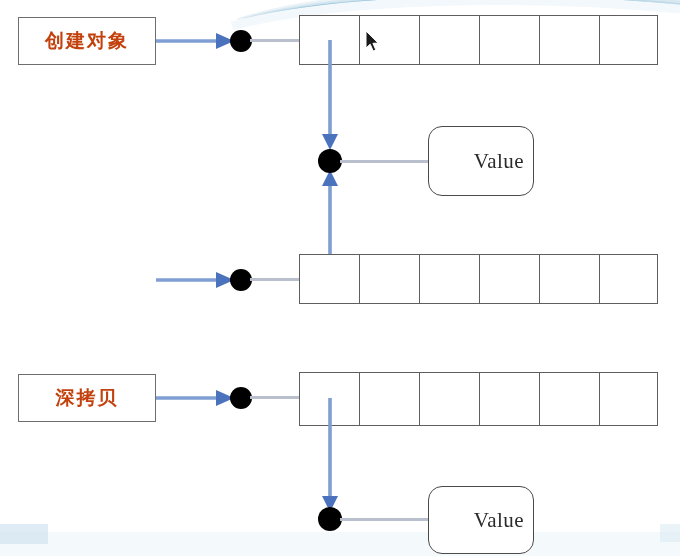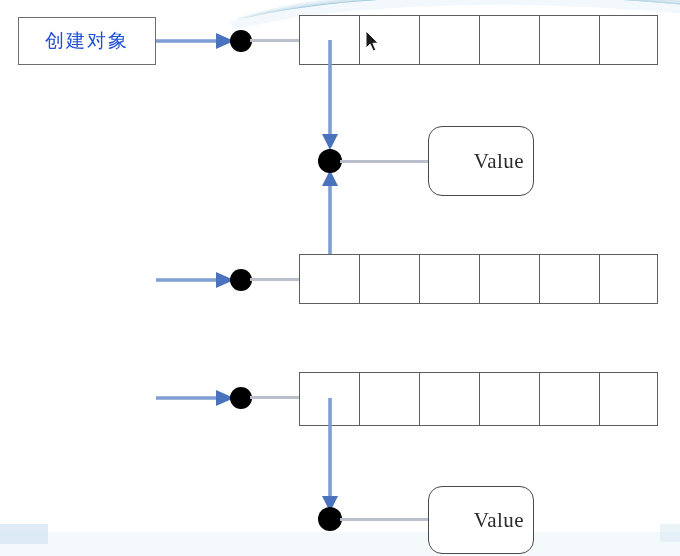--- a/index.html
+++ b/index.html
@@ -29,22 +29,22 @@
     box-sizing: border-box;
     border: 1.5px solid #6e6e6e;
     background: #ffffff;
     display: flex;
     align-items: center;
     justify-content: center;
   }
   .label-box .label-text {
     font-family: "DejaVu Sans", "Liberation Sans", sans-serif;
     font-size: 19px;
-    font-weight: 400;
-    color: #1d4ed8;
+    font-weight: 700;
+    color: #c2410c;
     letter-spacing: 2px;
     white-space: nowrap;
   }
 
   
   .array-row {
     position: absolute;
     display: flex;
     box-sizing: border-box;
     border: 1.8px solid #5e5e5e;
@@ -170,20 +170,23 @@
 
   <div class="array-row" style="left:299px; top:254px; width:359px; height:50px;">
     <div class="array-cell" style="width:60px;"></div>
     <div class="array-cell" style="width:60px;"></div>
     <div class="array-cell" style="width:60px;"></div>
     <div class="array-cell" style="width:60px;"></div>
     <div class="array-cell" style="width:60px;"></div>
     <div class="array-cell" style="width:55px;"></div>
   </div>
 
+  <div class="label-box" style="left:18px; top:374px; width:138px; height:48px;">
+    <span class="label-text">深拷贝</span>
+  </div>
 
   <svg class="arrow-svg" style="left:156px; top:387px;" width="82" height="22" viewBox="0 0 82 22">
     <line x1="0" y1="11" x2="64" y2="11" stroke="#7f9ed3" stroke-width="3.4"></line>
     <polygon points="60,3 78,11 60,19" fill="#4a72bd"></polygon>
   </svg>
 
   <div class="node-dot" style="left:230px; top:387px; width:22px; height:22px;"></div>
 
   <div class="conn-gray" style="left:250px; top:396px; width:50px; height:3px;"></div>
 

